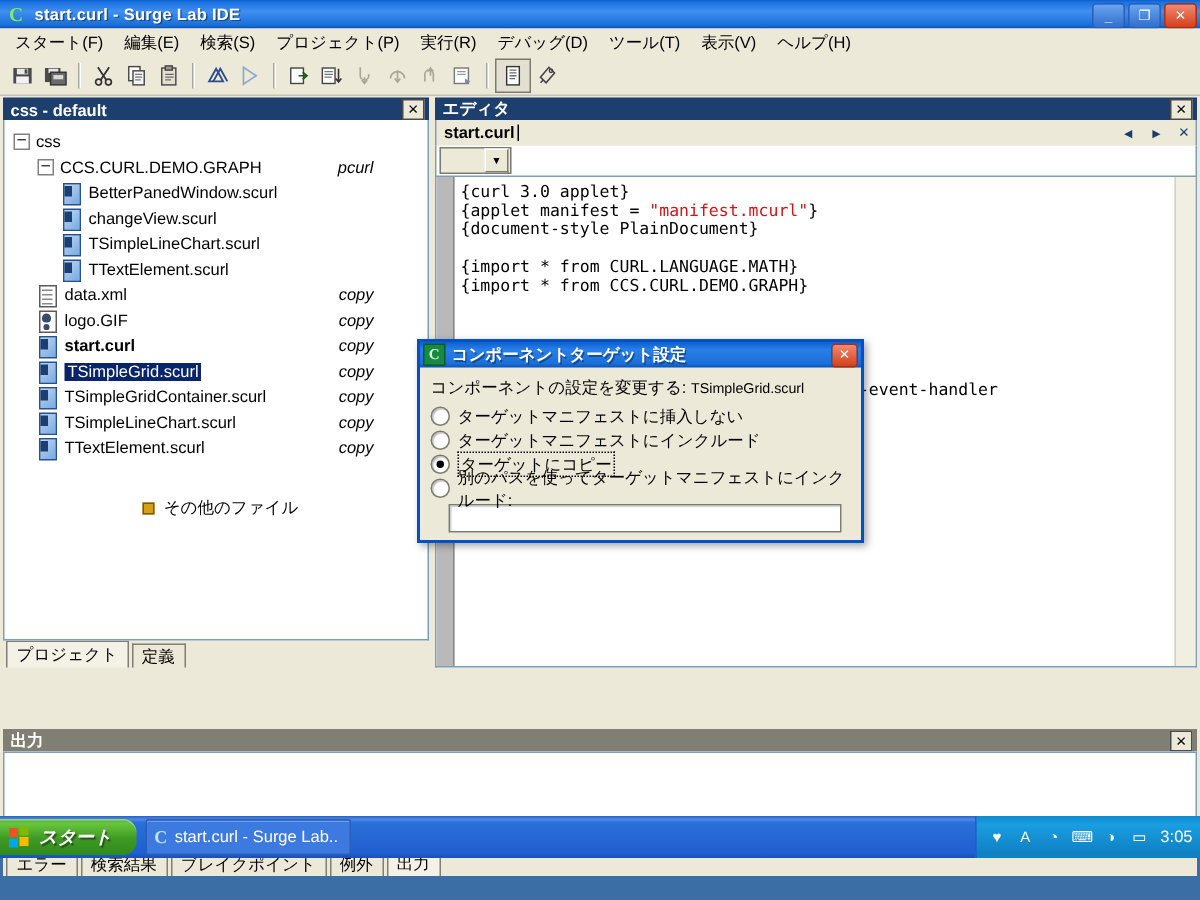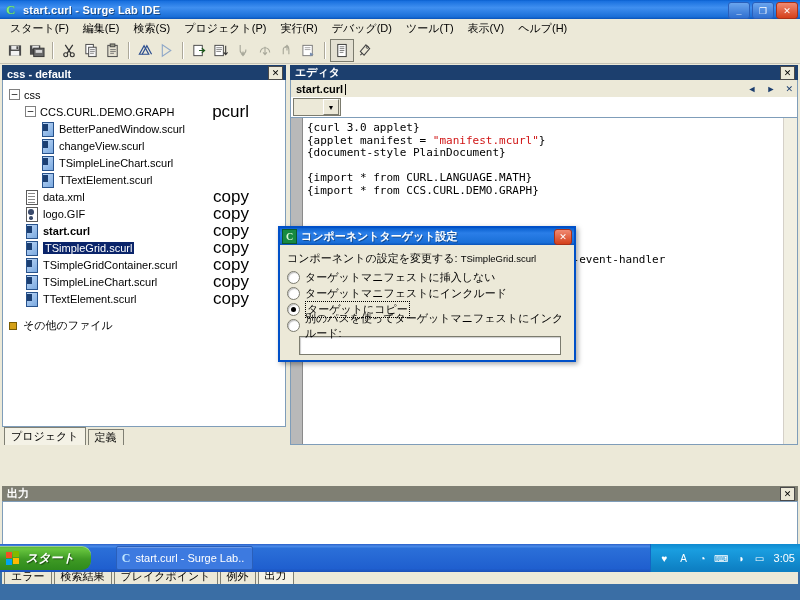--- a/index.html
+++ b/index.html
@@ -54,21 +54,21 @@
      border:1px solid #4a4a4a;color:#000;font-size:9px;display:flex;align-items:center;
      justify-content:center;font-weight:bold;}
 
   
   .proj{position:absolute;left:2px;top:65px;width:284px;height:380px;
      background:#ece9d8;display:flex;flex-direction:column;}
   .tree{flex:1;background:#fff;border:1px solid #7f9db9;border-top:none;
      overflow:hidden;position:relative;padding-top:6px;}
   .trow{height:17px;display:flex;align-items:center;position:relative;font-size:11px;color:#000;}
   .trow .lbl{white-space:nowrap;}
-  .trow .kind{position:absolute;right:36px;color:#000;font-size:17px;}
+  .trow .kind{position:absolute;right:36px;color:#000;font-size:11px;font-style:italic;}
   .sel .lbl{background:#0a246a;color:#fff;padding:0 2px;}
   .exp{width:9px;height:9px;border:1px solid #808080;background:#fff;
      display:inline-flex;align-items:center;justify-content:center;
      font-size:9px;line-height:7px;color:#000;margin-right:4px;font-family:"DejaVu Sans",sans-serif;}
   .bullet{width:6px;height:6px;background:#d4a017;border:1px solid #7a5c00;margin-right:6px;}
   .fico{width:13px;height:14px;margin-right:5px;position:relative;flex:0 0 auto;}
   .fico .pg{position:absolute;left:1px;top:0;width:10px;height:13px;background:#fff;
      border:1px solid #5a5a5a;}
   .fico.curl .pg{background:linear-gradient(135deg,#bcd6f5 0%,#7aa9e0 100%);border-color:#27528c;}
   .fico.curl:after{content:"";position:absolute;left:2px;top:2px;width:5px;height:7px;
@@ -142,21 +142,21 @@
   .pathbox{margin:3px 0 0 12px;height:17px;background:#fff;border:1px solid #7b7b6e;
      box-shadow:inset 1px 1px 1px rgba(0,0,0,.2);width:260px;}
   .dlg-btns{position:absolute;right:8px;bottom:8px;display:flex;gap:9px;}
   .btn{width:62px;height:19px;background:#ece9d8;border:1px solid #000;
      display:flex;align-items:center;justify-content:center;font-size:11px;
      box-shadow:inset 1px 1px 0 #fff, inset -1px -1px 0 #888;}
 
   
   .taskbar{position:absolute;left:0;top:544px;width:800px;height:28px;
      background:linear-gradient(to bottom,#2a60c8 0%,#4a8ae8 8%,#2b6fd8 16%,#1f5fcf 88%,#1a4fb8 100%);
-     display:flex;align-items:center;gap:19px;}
+     display:flex;align-items:center;}
   .startbtn{height:24px;margin:2px 0 2px 0;padding:0 16px 0 6px;
      background:linear-gradient(to bottom,#53aa38 0%,#68c63f 12%,#3e9a24 55%,#2f8a1c 100%);
      border-radius:0 9px 9px 0;display:flex;align-items:center;
      box-shadow:inset 0 1px 0 rgba(255,255,255,.4);}
   .startbtn .flg{width:15px;height:14px;margin-right:5px;position:relative;}
   .startbtn .flg i{position:absolute;width:6px;height:6px;display:block;}
   .startbtn .txt{color:#fff;font-weight:bold;font-size:12px;font-style:italic;
      text-shadow:1px 1px 1px rgba(0,0,0,.5);}
   .tbtask{height:22px;margin-left:6px;padding:0 8px 0 5px;background:#3d7ae0;
      border:1px solid #2a5fba;border-radius:2px;display:flex;align-items:center;
@@ -387,21 +387,21 @@
           <span class="lbl">TSimpleLineChart.scurl</span>
           <span class="kind">copy</span>
         </div>
         <div class="trow" style="padding-left: 22px;">
           <span class="fico curl">
             <span class="pg"></span>
           </span>
           <span class="lbl">TTextElement.scurl</span>
           <span class="kind">copy</span>
         </div>
-        <div class="trow" style="padding-left: 6px; margin-top: 10px;">
+        <div class="trow" style="padding-left: 6px; margin-top: 23px; justify-content: center;">
           <span class="bullet"></span>
           <span class="lbl">その他のファイル</span>
         </div>
       </div>
     <div class="tabstrip" id="ptabs">
         <div class="ptab active">プロジェクト</div>
         <div class="ptab">定義</div>
       </div>
   </div>
 

